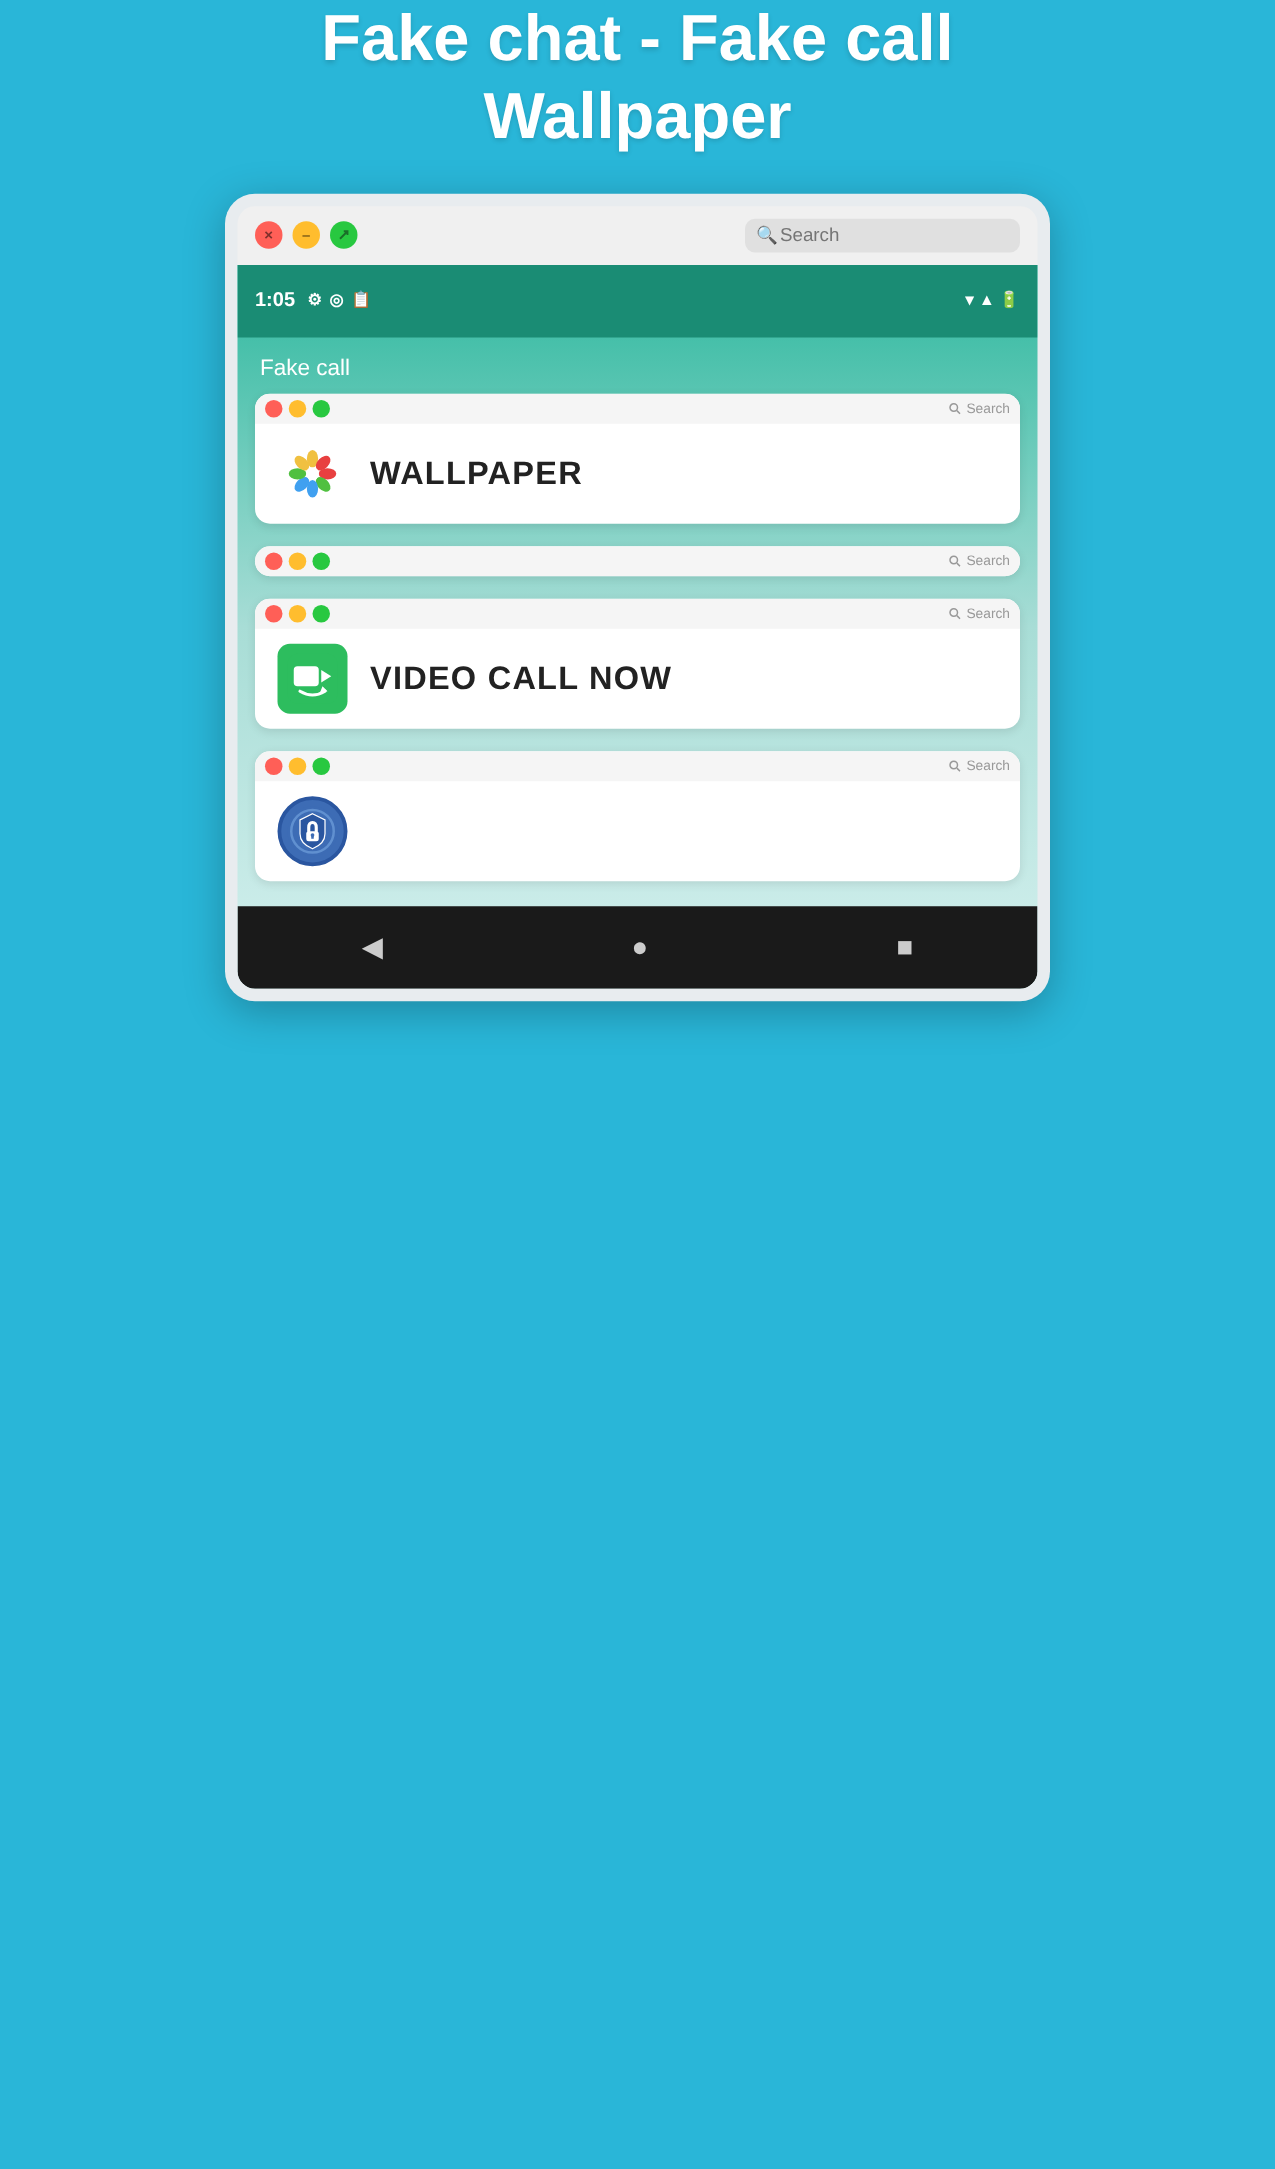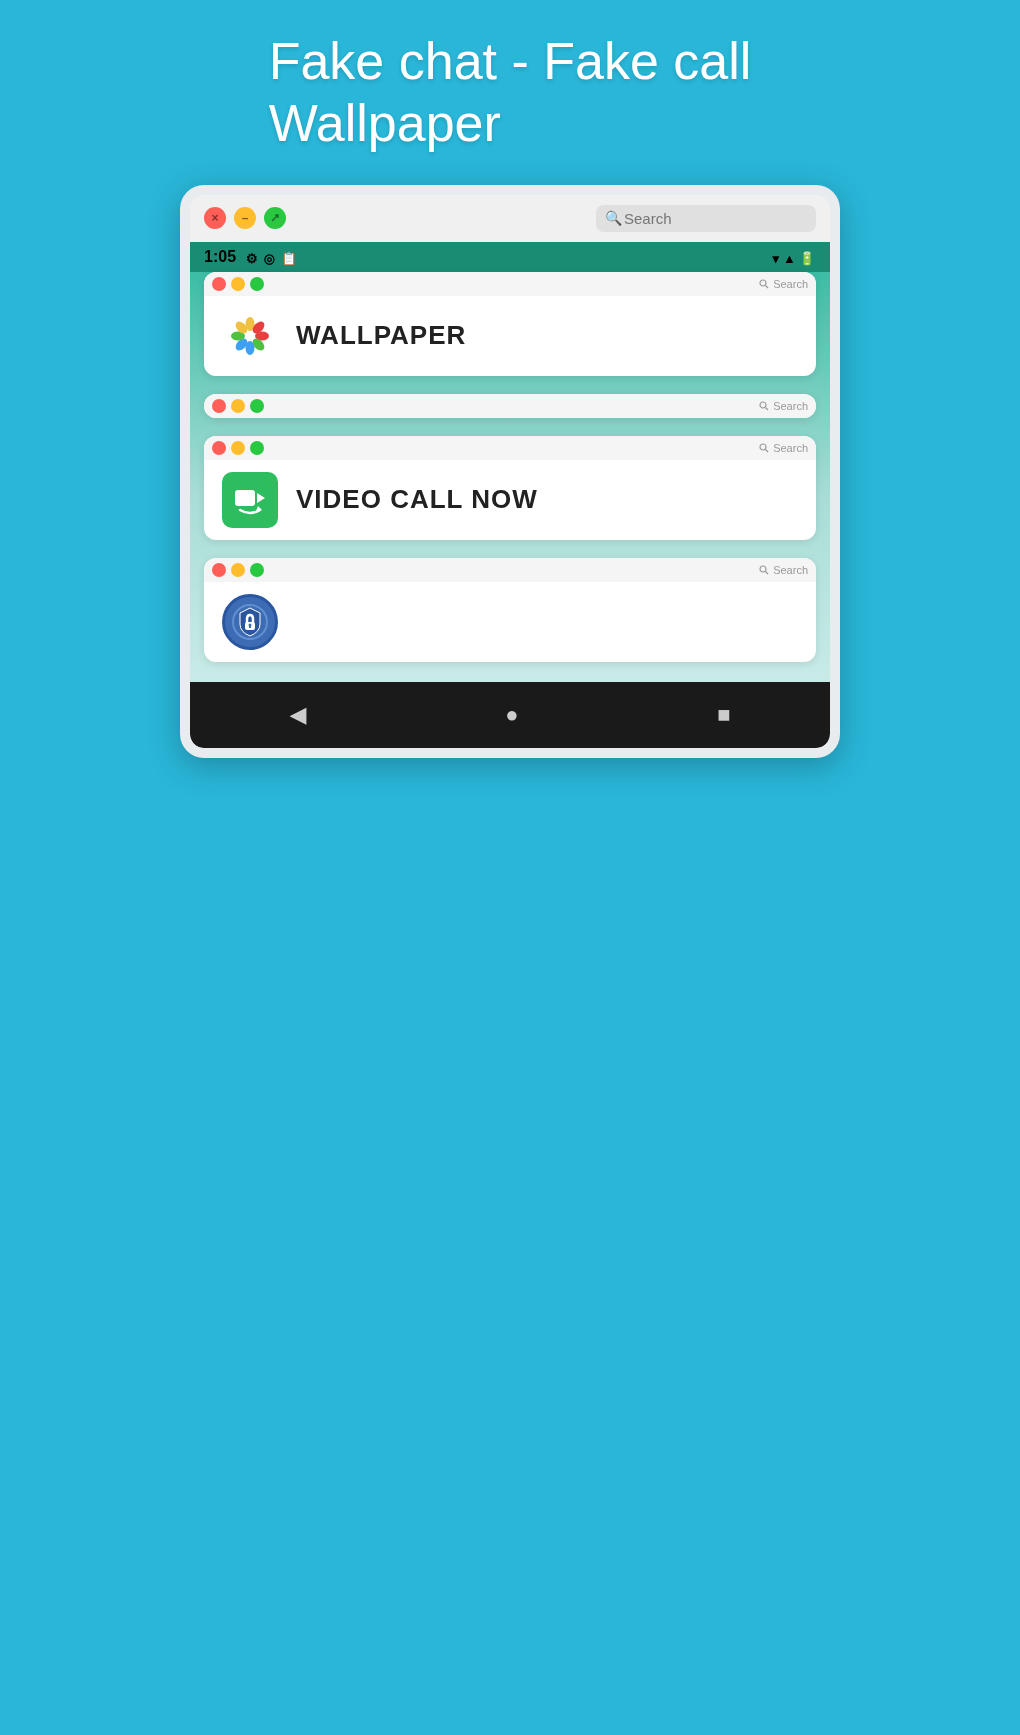--- a/index.html
+++ b/index.html
@@ -11,22 +11,22 @@
       font-family: 'Arial', sans-serif;
       display: flex;
       flex-direction: column;
       align-items: center;
       overflow: hidden;
     }
 
     .page-title {
       color: white;
       font-size: 52px;
-      font-weight: normal;
-      margin-top: 30px;
+      font-weight: bold;
+      text-align: center;
       line-height: 1.2;
       text-shadow: 0 2px 4px rgba(0,0,0,0.15);
     }
 
     
     .device-frame {
       width: 660px;
       margin-top: 30px;
       background: #e8ecef;
       border-radius: 24px;
@@ -88,23 +88,23 @@
     .phone-screen {
       background: linear-gradient(180deg, #2db89e 0%, #a8ddd6 50%, #d4f0ee 100%);
       border-radius: 0 0 14px 14px;
       overflow: hidden;
     }
 
     
     .status-bar {
       background: #1a8c74;
       display: flex;
-      align-items: flex-end;
-      padding: 6px 14px;
-      color: #000000;
+      align-items: flex-start;
+      padding: 20px 14px;
+      color: #ffffff;
       font-size: 14px;
       font-weight: bold;
     }
     .status-bar .time { font-size: 16px; font-weight: bold; }
     .status-bar .status-icons {
       display: flex;
       align-items: center;
       gap: 6px;
       margin-left: 10px;
     }
@@ -282,20 +282,21 @@
         <span>◎</span>
         <span>📋</span>
       </div>
       <div class="right-icons">
         <span>▾</span>
         <span>▲</span>
         <span>🔋</span>
       </div>
     </div>
 
+    <div class="fake-call-label">Fake call</div>
 
     <div class="menu-list">
 
       <div class="menu-card">
         <div class="card-topbar">
           <div class="card-btn close"></div>
           <div class="card-btn minimize"></div>
           <div class="card-btn maximize"></div>
           <div class="card-search">
             <svg width="10" height="10" viewBox="0 0 10 10">

